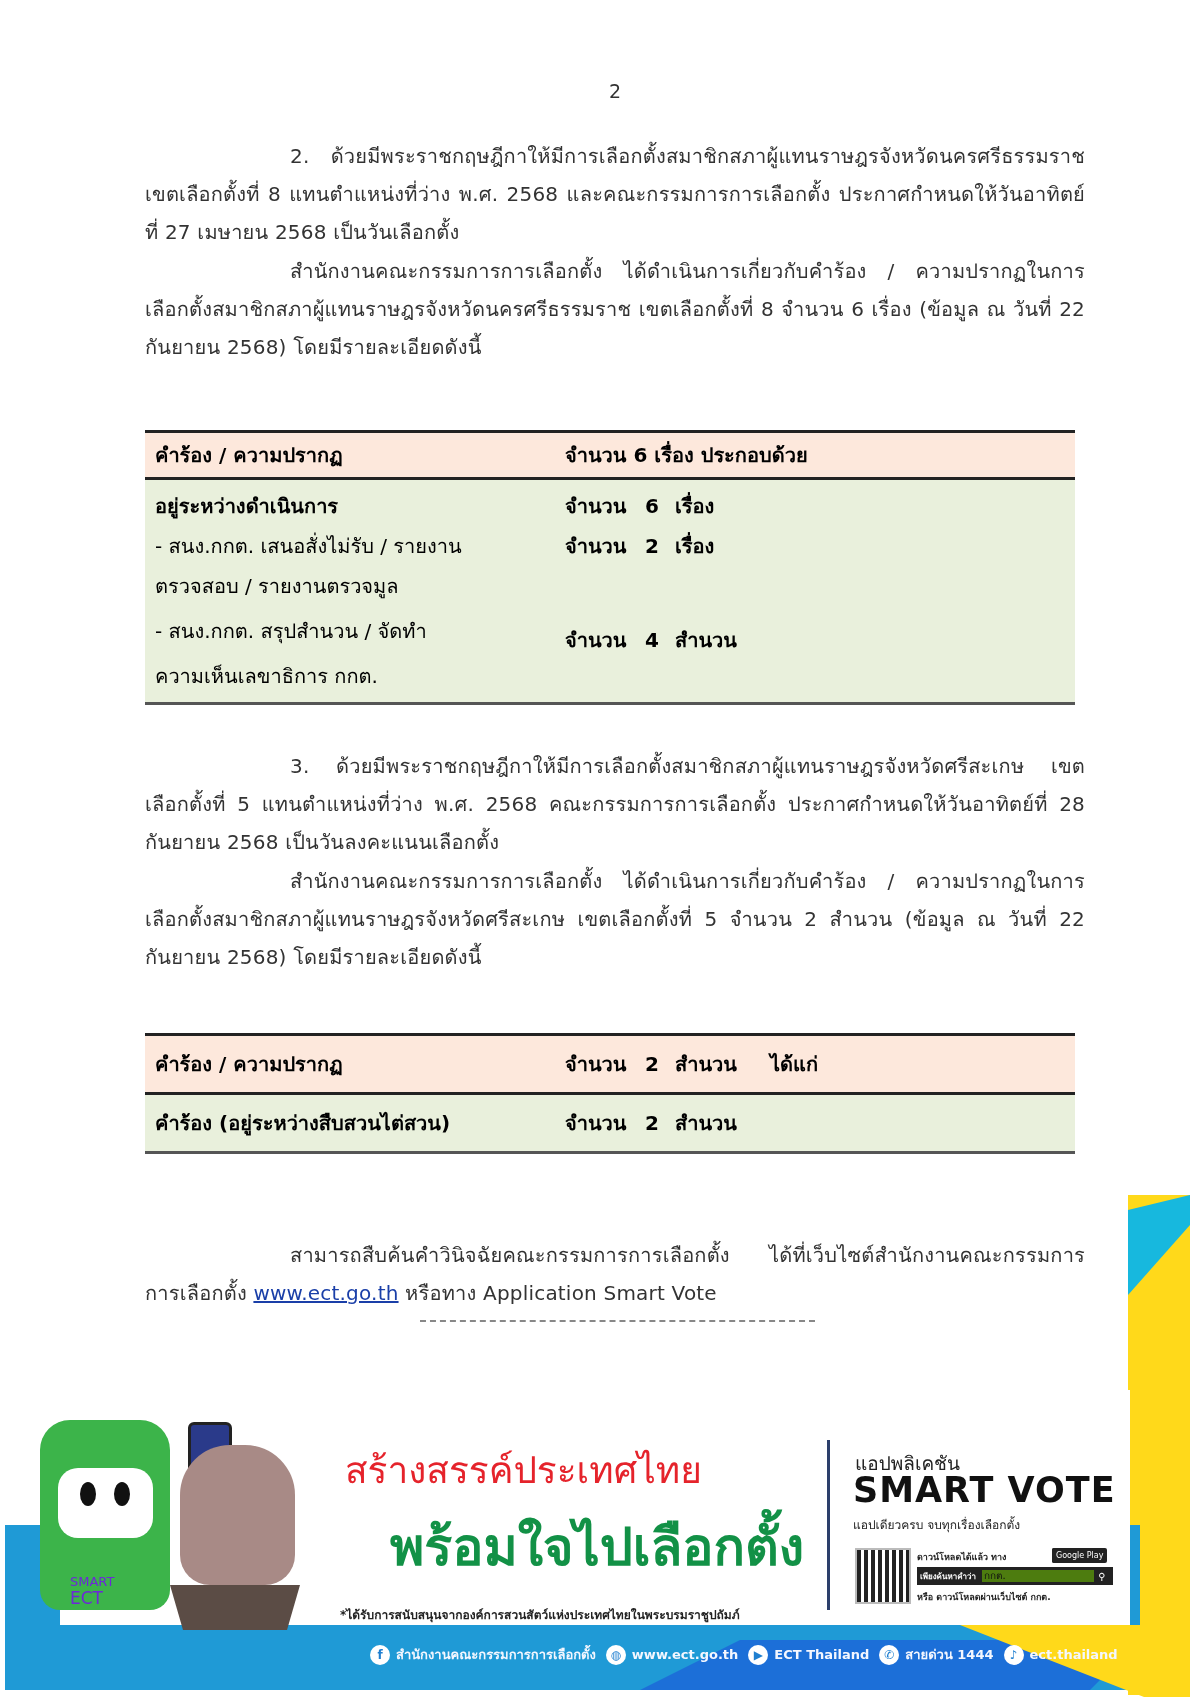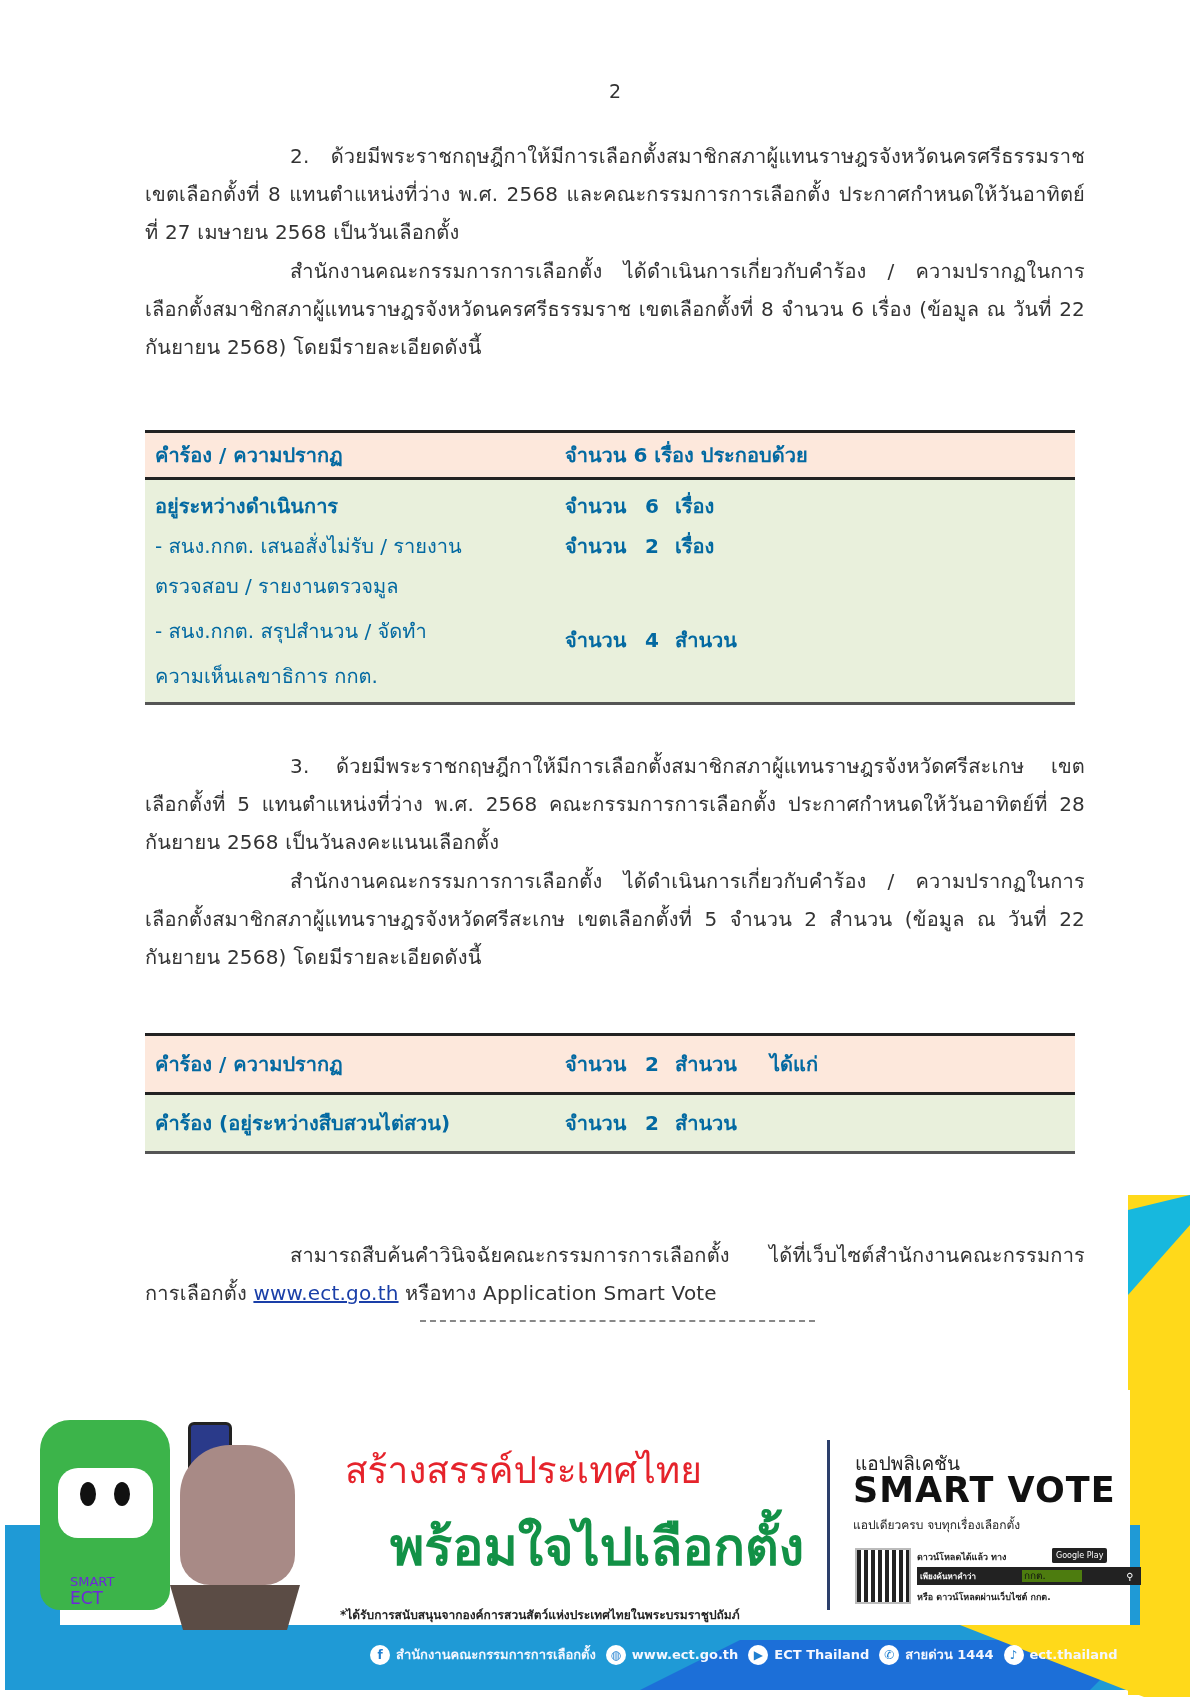--- a/index.html
+++ b/index.html
@@ -13,21 +13,21 @@
     font-size: 19px; color: #333;
   }
   .para {
     position: absolute; left: 145px; width: 940px;
     font-size: 20px; line-height: 38px; color: #333;
     text-align: justify; letter-spacing: 0.2px;
   }
   .para .indent { display: inline-block; width: 145px; }
   .ftable {
     position: absolute; left: 145px; width: 930px;
-    font-size: 20px; font-weight: bold; color: #0369a1;
+    font-size: 20px; font-weight: bold; color: #000000;
   }
   .ftable .thead {
     background: #fde8dc; border-top: 3px solid #222; border-bottom: 3px solid #222;
     display: flex; height: 44px; align-items: center;
   }
   .ftable .tbody {
     background: #e9f0dc; border-bottom: 3px solid #555;
     padding: 6px 0 6px 0;
   }
   .ftable .col1 { width: 420px; padding-left: 10px; box-sizing: border-box; }
@@ -113,22 +113,22 @@
       repeating-linear-gradient(90deg,#222 0 4px,#fff 4px 7px),
       #222;
     border: 2px solid #bbb;
   }
   .dl-text { position: absolute; left: 917px; top: 1550px; font-size: 9px; color: #222; font-weight: bold; }
   .store-btn {
     position: absolute; top: 1548px; height: 15px; background: #222; color: #fff;
     font-size: 8px; line-height: 15px; padding: 0 4px; border-radius: 2px;
   }
   .searchbar {
-    position: absolute; left: 917px; top: 1567px; width: 224px; height: 18px;
-    background: #222; display: flex; align-items: center; padding: 0 3px; box-sizing: border-box; gap: 40px;
+    position: absolute; left: 917px; top: 1567px; width: 196px; height: 18px;
+    background: #222; display: flex; align-items: center; padding: 0 3px; box-sizing: border-box;
   }
   .search-label { color: #fff; font-size: 8px; font-weight: bold; width: 62px; }
   .search-field { background: #4d7c0f; flex: 1; height: 12px; font-size: 10px; line-height: 12px; padding-left: 2px; color: #111; }
   .search-icon { color: #fff; font-size: 10px; width: 16px; text-align: center; }
   .web-dl { position: absolute; left: 917px; top: 1590px; font-size: 9px; color: #222; font-weight: bold; }
   .contacts {
     position: absolute; left: 370px; top: 1644px; display: flex; align-items: center; gap: 10px;
     color: #f4f7ff; font-size: 13px; font-weight: bold;
   }
   .contacts .ci {

